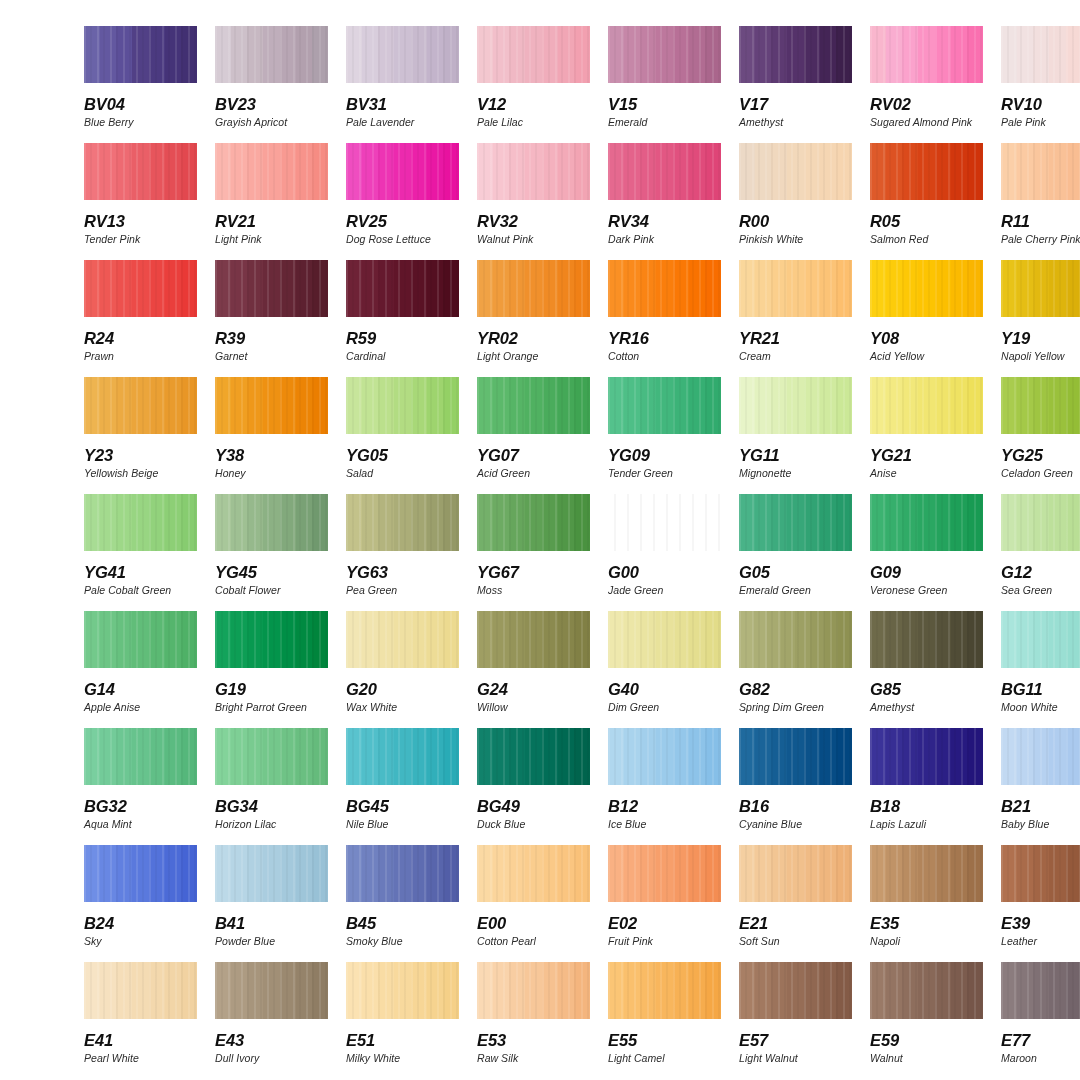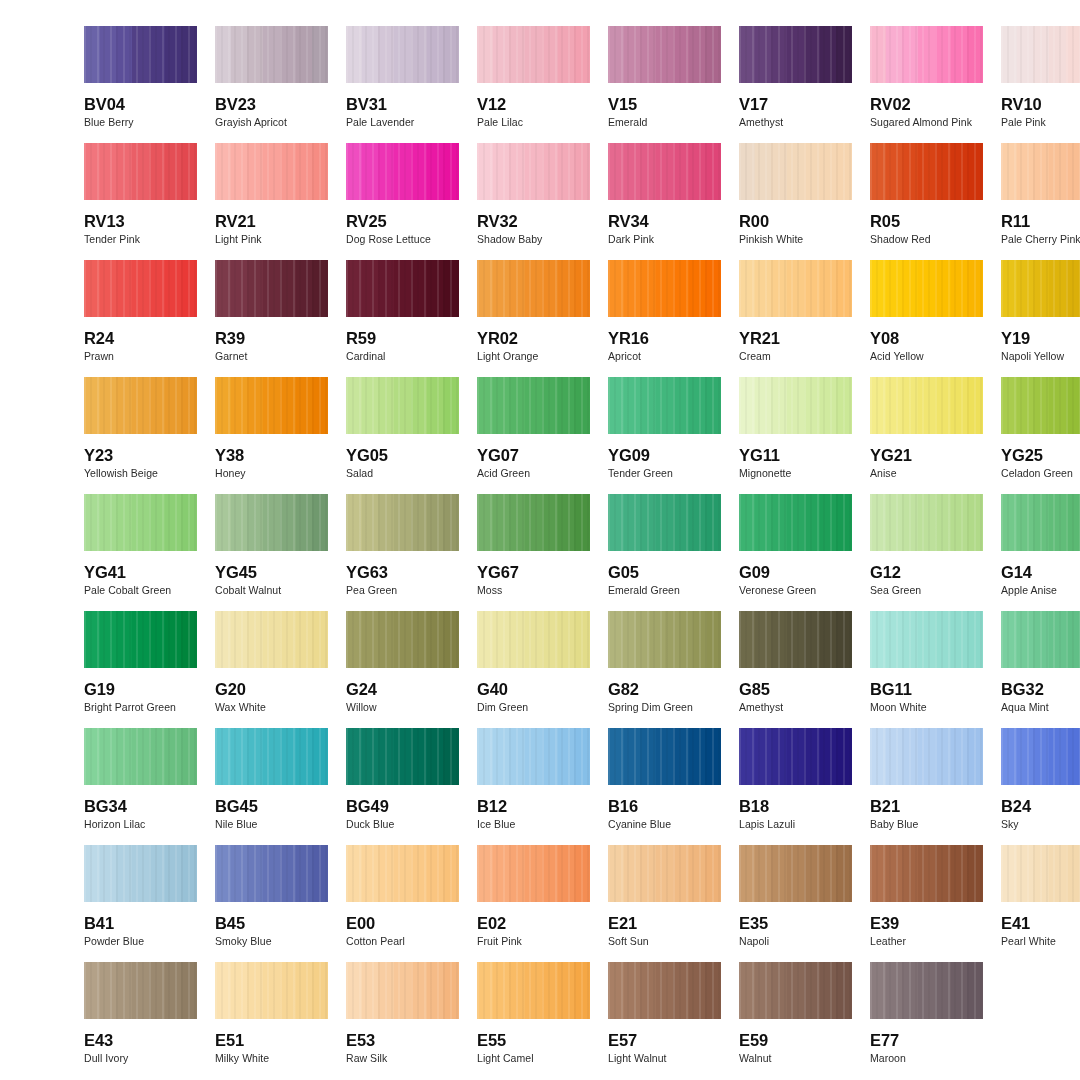--- a/index.html
+++ b/index.html
@@ -5,20 +5,21 @@
   html,body{margin:0;padding:0;}
   body{
     width:1080px;height:1080px;background:#ffffff;
     font-family:"Liberation Sans","DejaVu Sans",sans-serif;
     -webkit-font-smoothing:antialiased;
   }
   #chart{
     box-sizing:border-box;
     width:892px;height:1080px;
     padding:26px 88px 0 84px;
+    font-style:italic;
   }
   .grid{
     display:grid;
     grid-template-columns:repeat(8,1fr);
     column-gap:18px;
     row-gap:0px;
   }
   .cell{
     height:117px;
     box-sizing:border-box;
@@ -142,42 +143,42 @@
           <div class="grain"></div>
         </div>
         <div class="code">RV25</div>
         <div class="name">Dog Rose Lettuce</div>
       </div>
       <div class="cell">
         <div class="swatch" style="background: linear-gradient(90deg, rgb(248, 204, 213) 0%, rgb(248, 204, 213) 14.29%, rgb(247, 197, 207) 14.29%, rgb(247, 197, 207) 28.57%, rgb(246, 190, 201) 28.57%, rgb(246, 190, 201) 42.86%, rgb(245, 183, 195) 42.86%, rgb(245, 183, 195) 57.14%, rgb(244, 177, 190) 57.14%, rgb(244, 177, 190) 71.43%, rgb(243, 170, 184) 71.43%, rgb(243, 170, 184) 85.71%, rgb(242, 164, 179) 85.71%, rgb(242, 164, 179) 100%);">
           <div class="grain"></div>
         </div>
         <div class="code">RV32</div>
-        <div class="name">Shadow Baby</div>
+        <div class="name">Walnut Pink</div>
       </div>
       <div class="cell">
         <div class="swatch" style="background: linear-gradient(90deg, rgb(229, 105, 143) 0%, rgb(229, 105, 143) 14.29%, rgb(228, 99, 139) 14.29%, rgb(228, 99, 139) 28.57%, rgb(227, 93, 135) 28.57%, rgb(227, 93, 135) 42.86%, rgb(226, 87, 131) 42.86%, rgb(226, 87, 131) 57.14%, rgb(225, 81, 127) 57.14%, rgb(225, 81, 127) 71.43%, rgb(224, 75, 123) 71.43%, rgb(224, 75, 123) 85.71%, rgb(223, 69, 119) 85.71%, rgb(223, 69, 119) 100%);">
           <div class="grain"></div>
         </div>
         <div class="code">RV34</div>
         <div class="name">Dark Pink</div>
       </div>
       <div class="cell">
         <div class="swatch" style="background: linear-gradient(90deg, rgb(236, 217, 198) 0%, rgb(236, 217, 198) 14.29%, rgb(238, 217, 194) 14.29%, rgb(238, 217, 194) 28.57%, rgb(240, 216, 190) 28.57%, rgb(240, 216, 190) 42.86%, rgb(242, 216, 186) 42.86%, rgb(242, 216, 186) 57.14%, rgb(244, 215, 182) 57.14%, rgb(244, 215, 182) 71.43%, rgb(245, 214, 179) 71.43%, rgb(245, 214, 179) 85.71%, rgb(246, 213, 176) 85.71%, rgb(246, 213, 176) 100%);">
           <div class="grain"></div>
         </div>
         <div class="code">R00</div>
         <div class="name">Pinkish White</div>
       </div>
       <div class="cell">
         <div class="swatch" style="background: linear-gradient(90deg, rgb(222, 90, 42) 0%, rgb(222, 90, 42) 14.29%, rgb(221, 82, 34) 14.29%, rgb(221, 82, 34) 28.57%, rgb(219, 74, 27) 28.57%, rgb(219, 74, 27) 42.86%, rgb(216, 67, 21) 42.86%, rgb(216, 67, 21) 57.14%, rgb(213, 61, 17) 57.14%, rgb(213, 61, 17) 71.43%, rgb(210, 55, 13) 71.43%, rgb(210, 55, 13) 85.71%, rgb(208, 51, 10) 85.71%, rgb(208, 51, 10) 100%);">
           <div class="grain"></div>
         </div>
         <div class="code">R05</div>
-        <div class="name">Shadow Red</div>
+        <div class="name">Salmon Red</div>
       </div>
       <div class="cell">
         <div class="swatch" style="background: linear-gradient(90deg, rgb(251, 207, 168) 0%, rgb(251, 207, 168) 14.29%, rgb(251, 202, 162) 14.29%, rgb(251, 202, 162) 28.57%, rgb(250, 198, 157) 28.57%, rgb(250, 198, 157) 42.86%, rgb(249, 193, 151) 42.86%, rgb(249, 193, 151) 57.14%, rgb(249, 189, 146) 57.14%, rgb(249, 189, 146) 71.43%, rgb(248, 184, 140) 71.43%, rgb(248, 184, 140) 85.71%, rgb(247, 180, 135) 85.71%, rgb(247, 180, 135) 100%);">
           <div class="grain"></div>
         </div>
         <div class="code">R11</div>
         <div class="name">Pale Cherry Pink</div>
       </div>
       <div class="cell">
         <div class="swatch" style="background: linear-gradient(90deg, rgb(239, 95, 90) 0%, rgb(239, 95, 90) 14.29%, rgb(238, 88, 84) 14.29%, rgb(238, 88, 84) 28.57%, rgb(237, 81, 78) 28.57%, rgb(237, 81, 78) 42.86%, rgb(236, 75, 72) 42.86%, rgb(236, 75, 72) 57.14%, rgb(235, 69, 66) 57.14%, rgb(235, 69, 66) 71.43%, rgb(234, 63, 60) 71.43%, rgb(234, 63, 60) 85.71%, rgb(233, 57, 54) 85.71%, rgb(233, 57, 54) 100%);">
@@ -205,21 +206,21 @@
           <div class="grain"></div>
         </div>
         <div class="code">YR02</div>
         <div class="name">Light Orange</div>
       </div>
       <div class="cell">
         <div class="swatch" style="background: linear-gradient(90deg, rgb(250, 144, 36) 0%, rgb(250, 144, 36) 14.29%, rgb(250, 138, 28) 14.29%, rgb(250, 138, 28) 28.57%, rgb(250, 132, 20) 28.57%, rgb(250, 132, 20) 42.86%, rgb(250, 126, 12) 42.86%, rgb(250, 126, 12) 57.14%, rgb(250, 120, 5) 57.14%, rgb(250, 120, 5) 71.43%, rgb(249, 114, 0) 71.43%, rgb(249, 114, 0) 85.71%, rgb(248, 109, 0) 85.71%, rgb(248, 109, 0) 100%);">
           <div class="grain"></div>
         </div>
         <div class="code">YR16</div>
-        <div class="name">Apricot</div>
+        <div class="name">Cotton</div>
       </div>
       <div class="cell">
         <div class="swatch" style="background: linear-gradient(90deg, rgb(250, 215, 155) 0%, rgb(250, 215, 155) 14.29%, rgb(250, 211, 148) 14.29%, rgb(250, 211, 148) 28.57%, rgb(251, 207, 140) 28.57%, rgb(251, 207, 140) 42.86%, rgb(251, 203, 133) 42.86%, rgb(251, 203, 133) 57.14%, rgb(252, 199, 125) 57.14%, rgb(252, 199, 125) 71.43%, rgb(252, 195, 118) 71.43%, rgb(252, 195, 118) 85.71%, rgb(253, 191, 110) 85.71%, rgb(253, 191, 110) 100%);">
           <div class="grain"></div>
         </div>
         <div class="code">YR21</div>
         <div class="name">Cream</div>
       </div>
       <div class="cell">
         <div class="swatch" style="background: linear-gradient(90deg, rgb(253, 208, 16) 0%, rgb(253, 208, 16) 14.29%, rgb(253, 204, 10) 14.29%, rgb(253, 204, 10) 28.57%, rgb(253, 200, 6) 28.57%, rgb(253, 200, 6) 42.86%, rgb(253, 196, 2) 42.86%, rgb(253, 196, 2) 57.14%, rgb(252, 191, 0) 57.14%, rgb(252, 191, 0) 71.43%, rgb(251, 186, 0) 71.43%, rgb(251, 186, 0) 85.71%, rgb(250, 181, 0) 85.71%, rgb(250, 181, 0) 100%);">
@@ -296,35 +297,42 @@
           <div class="grain"></div>
         </div>
         <div class="code">YG41</div>
         <div class="name">Pale Cobalt Green</div>
       </div>
       <div class="cell">
         <div class="swatch" style="background: linear-gradient(90deg, rgb(168, 199, 154) 0%, rgb(168, 199, 154) 14.29%, rgb(159, 192, 147) 14.29%, rgb(159, 192, 147) 28.57%, rgb(150, 185, 140) 28.57%, rgb(150, 185, 140) 42.86%, rgb(140, 177, 132) 42.86%, rgb(140, 177, 132) 57.14%, rgb(130, 169, 124) 57.14%, rgb(130, 169, 124) 71.43%, rgb(121, 161, 117) 71.43%, rgb(121, 161, 117) 85.71%, rgb(112, 153, 110) 85.71%, rgb(112, 153, 110) 100%);">
           <div class="grain"></div>
         </div>
         <div class="code">YG45</div>
-        <div class="name">Cobalt Walnut</div>
+        <div class="name">Cobalt Flower</div>
       </div>
       <div class="cell">
         <div class="swatch" style="background: linear-gradient(90deg, rgb(195, 194, 138) 0%, rgb(195, 194, 138) 14.29%, rgb(187, 187, 132) 14.29%, rgb(187, 187, 132) 28.57%, rgb(179, 180, 126) 28.57%, rgb(179, 180, 126) 42.86%, rgb(171, 173, 120) 42.86%, rgb(171, 173, 120) 57.14%, rgb(163, 166, 114) 57.14%, rgb(163, 166, 114) 71.43%, rgb(155, 159, 108) 71.43%, rgb(155, 159, 108) 85.71%, rgb(148, 152, 102) 85.71%, rgb(148, 152, 102) 100%);">
           <div class="grain"></div>
         </div>
         <div class="code">YG63</div>
         <div class="name">Pea Green</div>
       </div>
       <div class="cell">
         <div class="swatch" style="background: linear-gradient(90deg, rgb(116, 176, 106) 0%, rgb(116, 176, 106) 14.29%, rgb(109, 171, 99) 14.29%, rgb(109, 171, 99) 28.57%, rgb(102, 166, 92) 28.57%, rgb(102, 166, 92) 42.86%, rgb(95, 161, 85) 42.86%, rgb(95, 161, 85) 57.14%, rgb(88, 156, 78) 57.14%, rgb(88, 156, 78) 71.43%, rgb(81, 151, 71) 71.43%, rgb(81, 151, 71) 85.71%, rgb(74, 146, 64) 85.71%, rgb(74, 146, 64) 100%);">
           <div class="grain"></div>
         </div>
         <div class="code">YG67</div>
         <div class="name">Moss</div>
+      </div>
+      <div class="cell">
+        <div class="swatch">
+          <div class="grain"></div>
+        </div>
+        <div class="code">G00</div>
+        <div class="name">Jade Green</div>
       </div>
       <div class="cell">
         <div class="swatch" style="background: linear-gradient(90deg, rgb(73, 179, 136) 0%, rgb(73, 179, 136) 14.29%, rgb(67, 175, 131) 14.29%, rgb(67, 175, 131) 28.57%, rgb(61, 171, 126) 28.57%, rgb(61, 171, 126) 42.86%, rgb(55, 167, 121) 42.86%, rgb(55, 167, 121) 57.14%, rgb(49, 163, 116) 57.14%, rgb(49, 163, 116) 71.43%, rgb(43, 159, 111) 71.43%, rgb(43, 159, 111) 85.71%, rgb(37, 155, 106) 85.71%, rgb(37, 155, 106) 100%);">
           <div class="grain"></div>
         </div>
         <div class="code">G05</div>
         <div class="name">Emerald Green</div>
       </div>
       <div class="cell">
         <div class="swatch" style="background: linear-gradient(90deg, rgb(60, 179, 113) 0%, rgb(60, 179, 113) 14.29%, rgb(54, 175, 108) 14.29%, rgb(54, 175, 108) 28.57%, rgb(48, 171, 103) 28.57%, rgb(48, 171, 103) 42.86%, rgb(42, 167, 98) 42.86%, rgb(42, 167, 98) 57.14%, rgb(36, 163, 93) 57.14%, rgb(36, 163, 93) 71.43%, rgb(30, 159, 88) 71.43%, rgb(30, 159, 88) 85.71%, rgb(24, 155, 83) 85.71%, rgb(24, 155, 83) 100%);">

